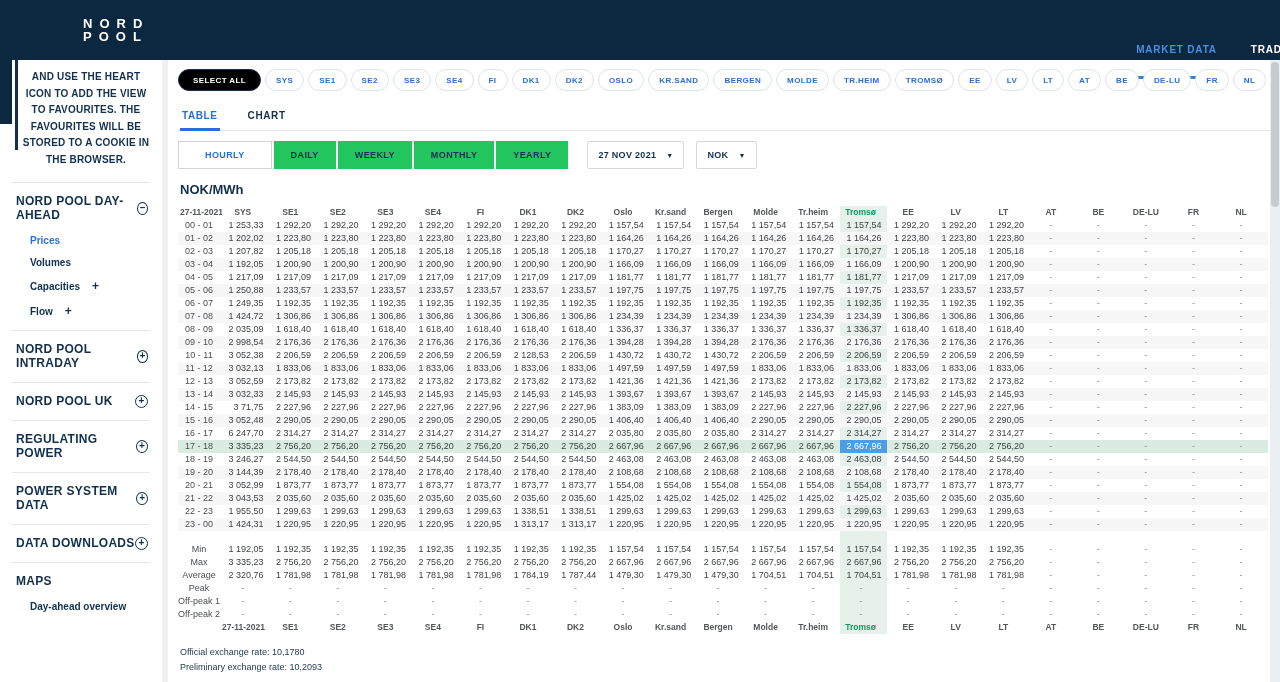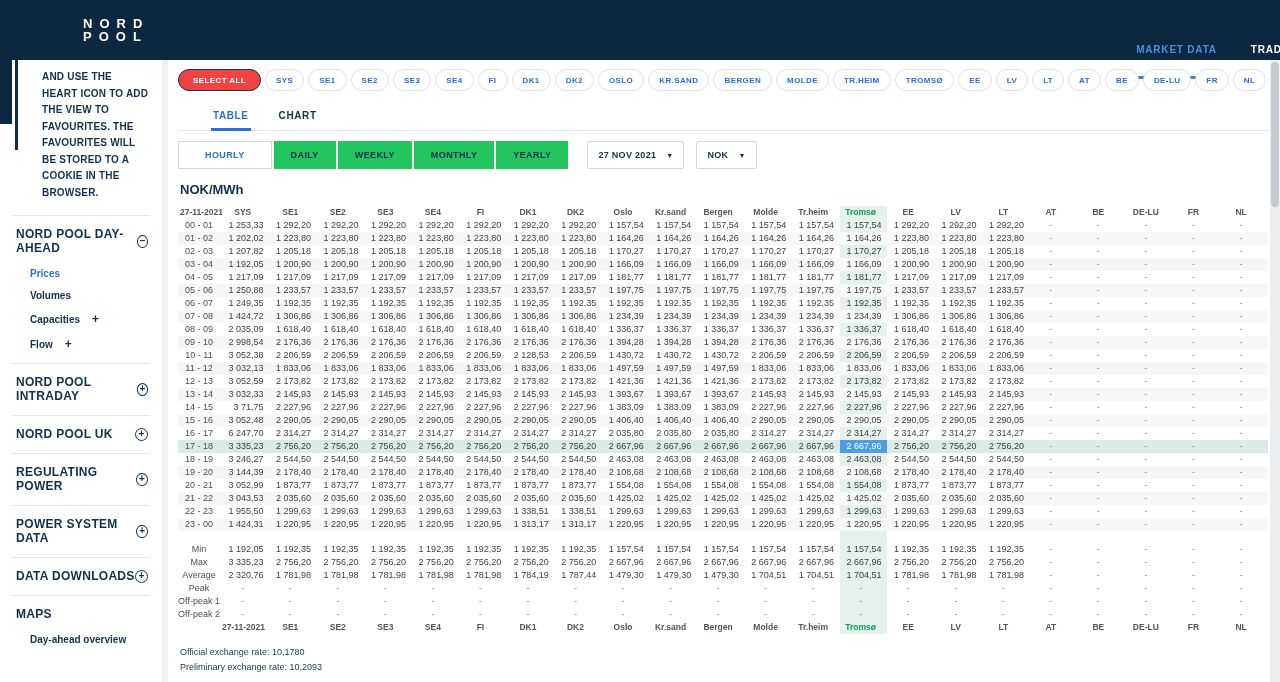--- a/index.html
+++ b/index.html
@@ -14,50 +14,50 @@
   .top-nav a { font-size:10px; font-weight:bold; letter-spacing:.8px; text-decoration:none; color:#fff;
     height:60px; display:flex; align-items:center; position:relative;margin-top:38px; }
   .top-nav a.active { color:#4a8fe2; }
   .top-nav a.active::after { content:""; position:absolute; left:-6px; right:-6px; bottom:0; height:3px; background:#3f7fd0; }
 
   
   .body-wrap { display:flex; height:622px; }
 
   
   .sidebar { width:168px; flex:0 0 168px; background:#fff; border-right:6px solid #eef0f2; position:relative; }
-  .notice { position:relative; padding:9px 12px 14px 42px; }
+  .notice { position:relative; padding:9px 12px 14px 22px;text-align:center; }
   .notice-edge { position:absolute; left:0; top:0; width:12px; height:64px; background:#0c2840; }
   .notice-bar { position:absolute; left:15px; top:0; width:3px; height:90px; background:#12304e; }
   .notice p { font-size:10px; font-weight:600; line-height:16.5px; letter-spacing:.2px; color:#12304e; }
   .menu { padding:0 4px; }
   .menu-sec { border-top:1px solid #e4e6e8; margin:0 8px; padding:11px 2px 12px 4px; }
   .menu-head { display:flex; align-items:center; justify-content:space-between; cursor:pointer; }
   .menu-head .lbl { font-size:12px; font-weight:bold; letter-spacing:.3px; color:#12304e; }
   .toggle { width:13px; height:13px; border:1.3px solid #12304e; border-radius:50%; font-size:10px; line-height:10px;
     display:flex; align-items:center; justify-content:center; color:#12304e; font-weight:bold; }
   .sub { list-style:none; padding:2px 0 0 14px; }
   .sub li { margin-top:11px; font-size:10px; font-weight:600; color:#12304e; cursor:pointer; }
   .sub li.active { color:#2b6fd6; }
   .sub .plus { font-weight:bold; margin-left:12px; font-size:12px; }
 
   
   .main { flex:1; padding:0 10px; position:relative; }
   .chips-row { display:flex; align-items:center; gap:4px; padding:8px 0 7px; }
   .chip { height:22px; padding:0 10px; border-radius:11px; border:1px solid #dde3ea; background:#fff;
     color:#2b6fd6; font-size:8px; font-weight:bold; letter-spacing:.4px; cursor:pointer;
     font-family:"Liberation Sans","DejaVu Sans",sans-serif; white-space:nowrap; }
-  .chip-active { background:#ef4444; border-color:#122f4e; color:#fff; padding:0 14px; }
+  .chip-active { background:#000000; border-color:#122f4e; color:#fff; padding:0 14px; }
   .further { margin-left:auto; height:24px; padding:0 12px; border:none; border-radius:12px; background:#e7e7e7;
     color:#12304e; font-size:9px; font-weight:bold; letter-spacing:.4px; cursor:pointer;
     font-family:"Liberation Sans","DejaVu Sans",sans-serif; display:flex; align-items:center; gap:7px; }
   .caret { font-size:7px; line-height:7px; color:#12304e; }
 
   .tabs { display:flex; gap:26px; padding:7px 0 0 2px; border-bottom:1px solid #e6e6e6; }
   .tab { font-size:10px; font-weight:bold; letter-spacing:.6px; color:#12304e; padding:4px 2px 9px; cursor:pointer; position:relative; }
-  .tab.active { color:#2b6fd6;margin-left:31px; }
+  .tab.active { color:#2b6fd6; }
   .tab.active::after { content:""; position:absolute; left:0; right:0; bottom:-1px; height:3px; background:#2b6fd6; }
 
   .controls { display:flex; align-items:center; margin-top:10px; height:28px; }
   .pbtn { height:28px; padding:0 17px; margin-right:2px; border:none; background:#22c55e; color:#12304e;
     font-size:9px; font-weight:bold; letter-spacing:.4px; cursor:pointer;
     font-family:"Liberation Sans","DejaVu Sans",sans-serif; }
   .pbtn.active { background:#fff; border:1px solid #d4d4d4; color:#2b6fd6; padding:0 26px; }
   .select { height:28px; border:1px solid #d8d8d8; border-radius:2px; background:#fff; display:flex;
     align-items:center; gap:10px; padding:0 10px; font-size:9px; font-weight:bold; color:#12304e;
     letter-spacing:.3px; cursor:pointer; }

